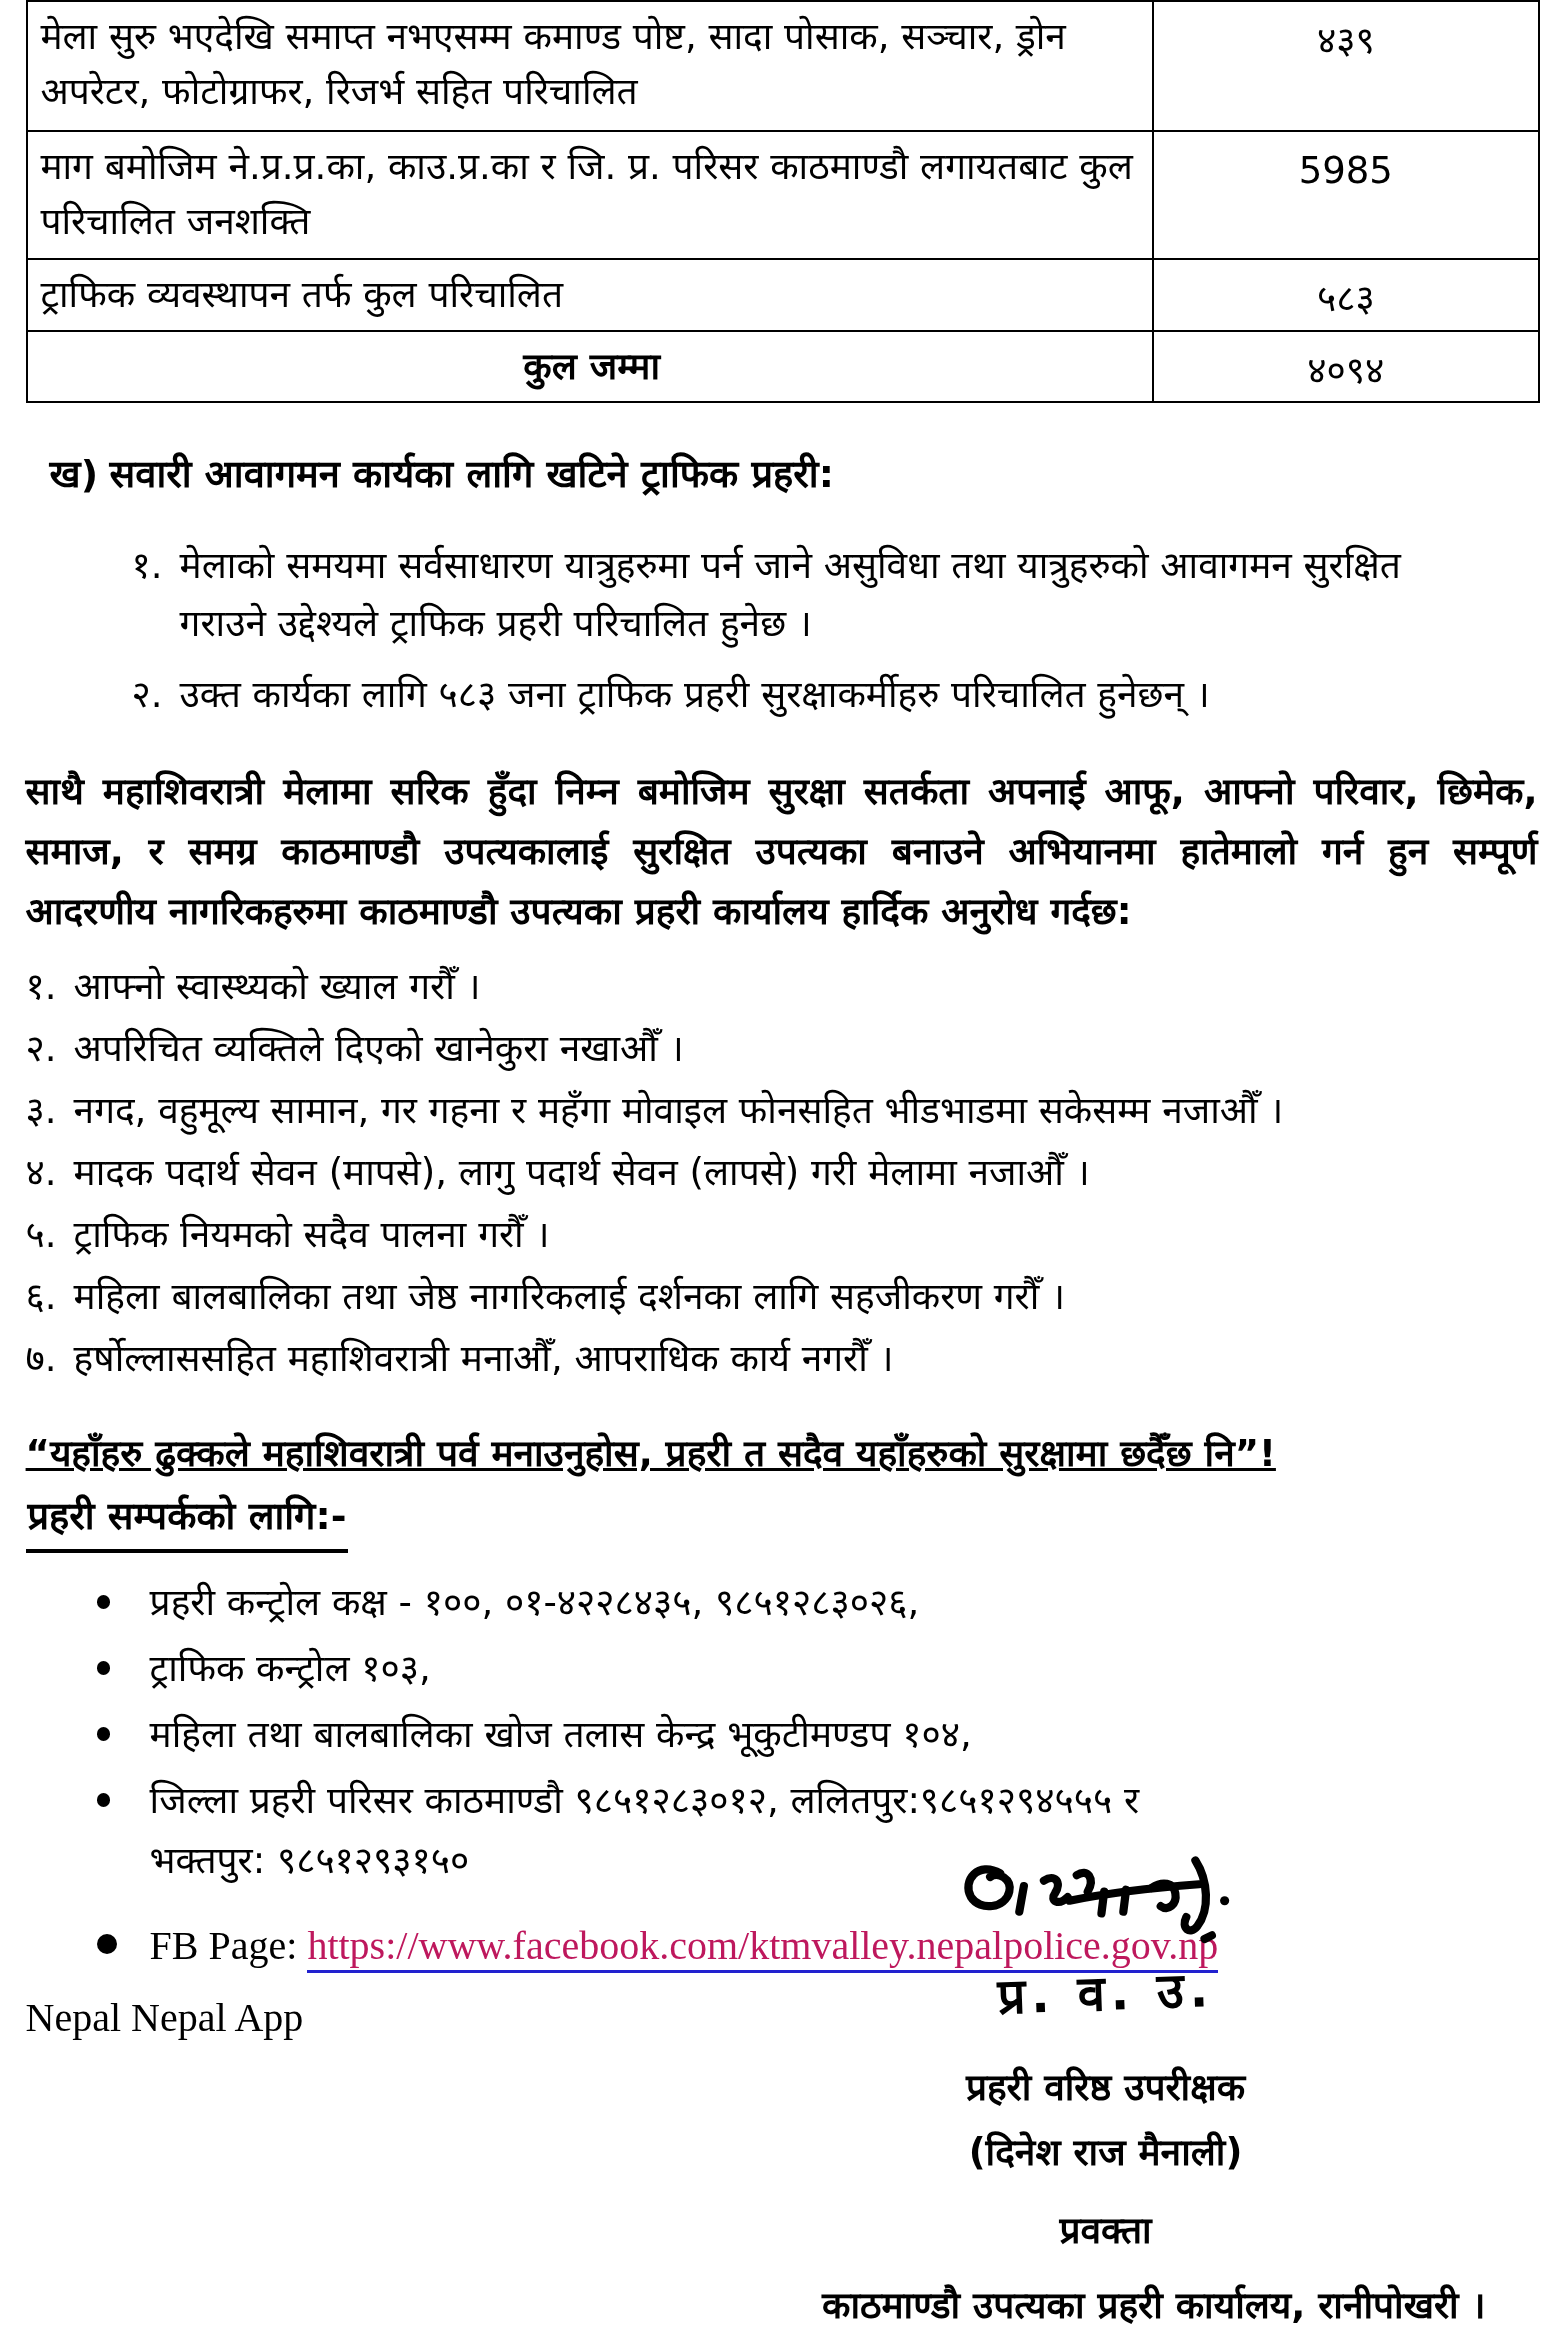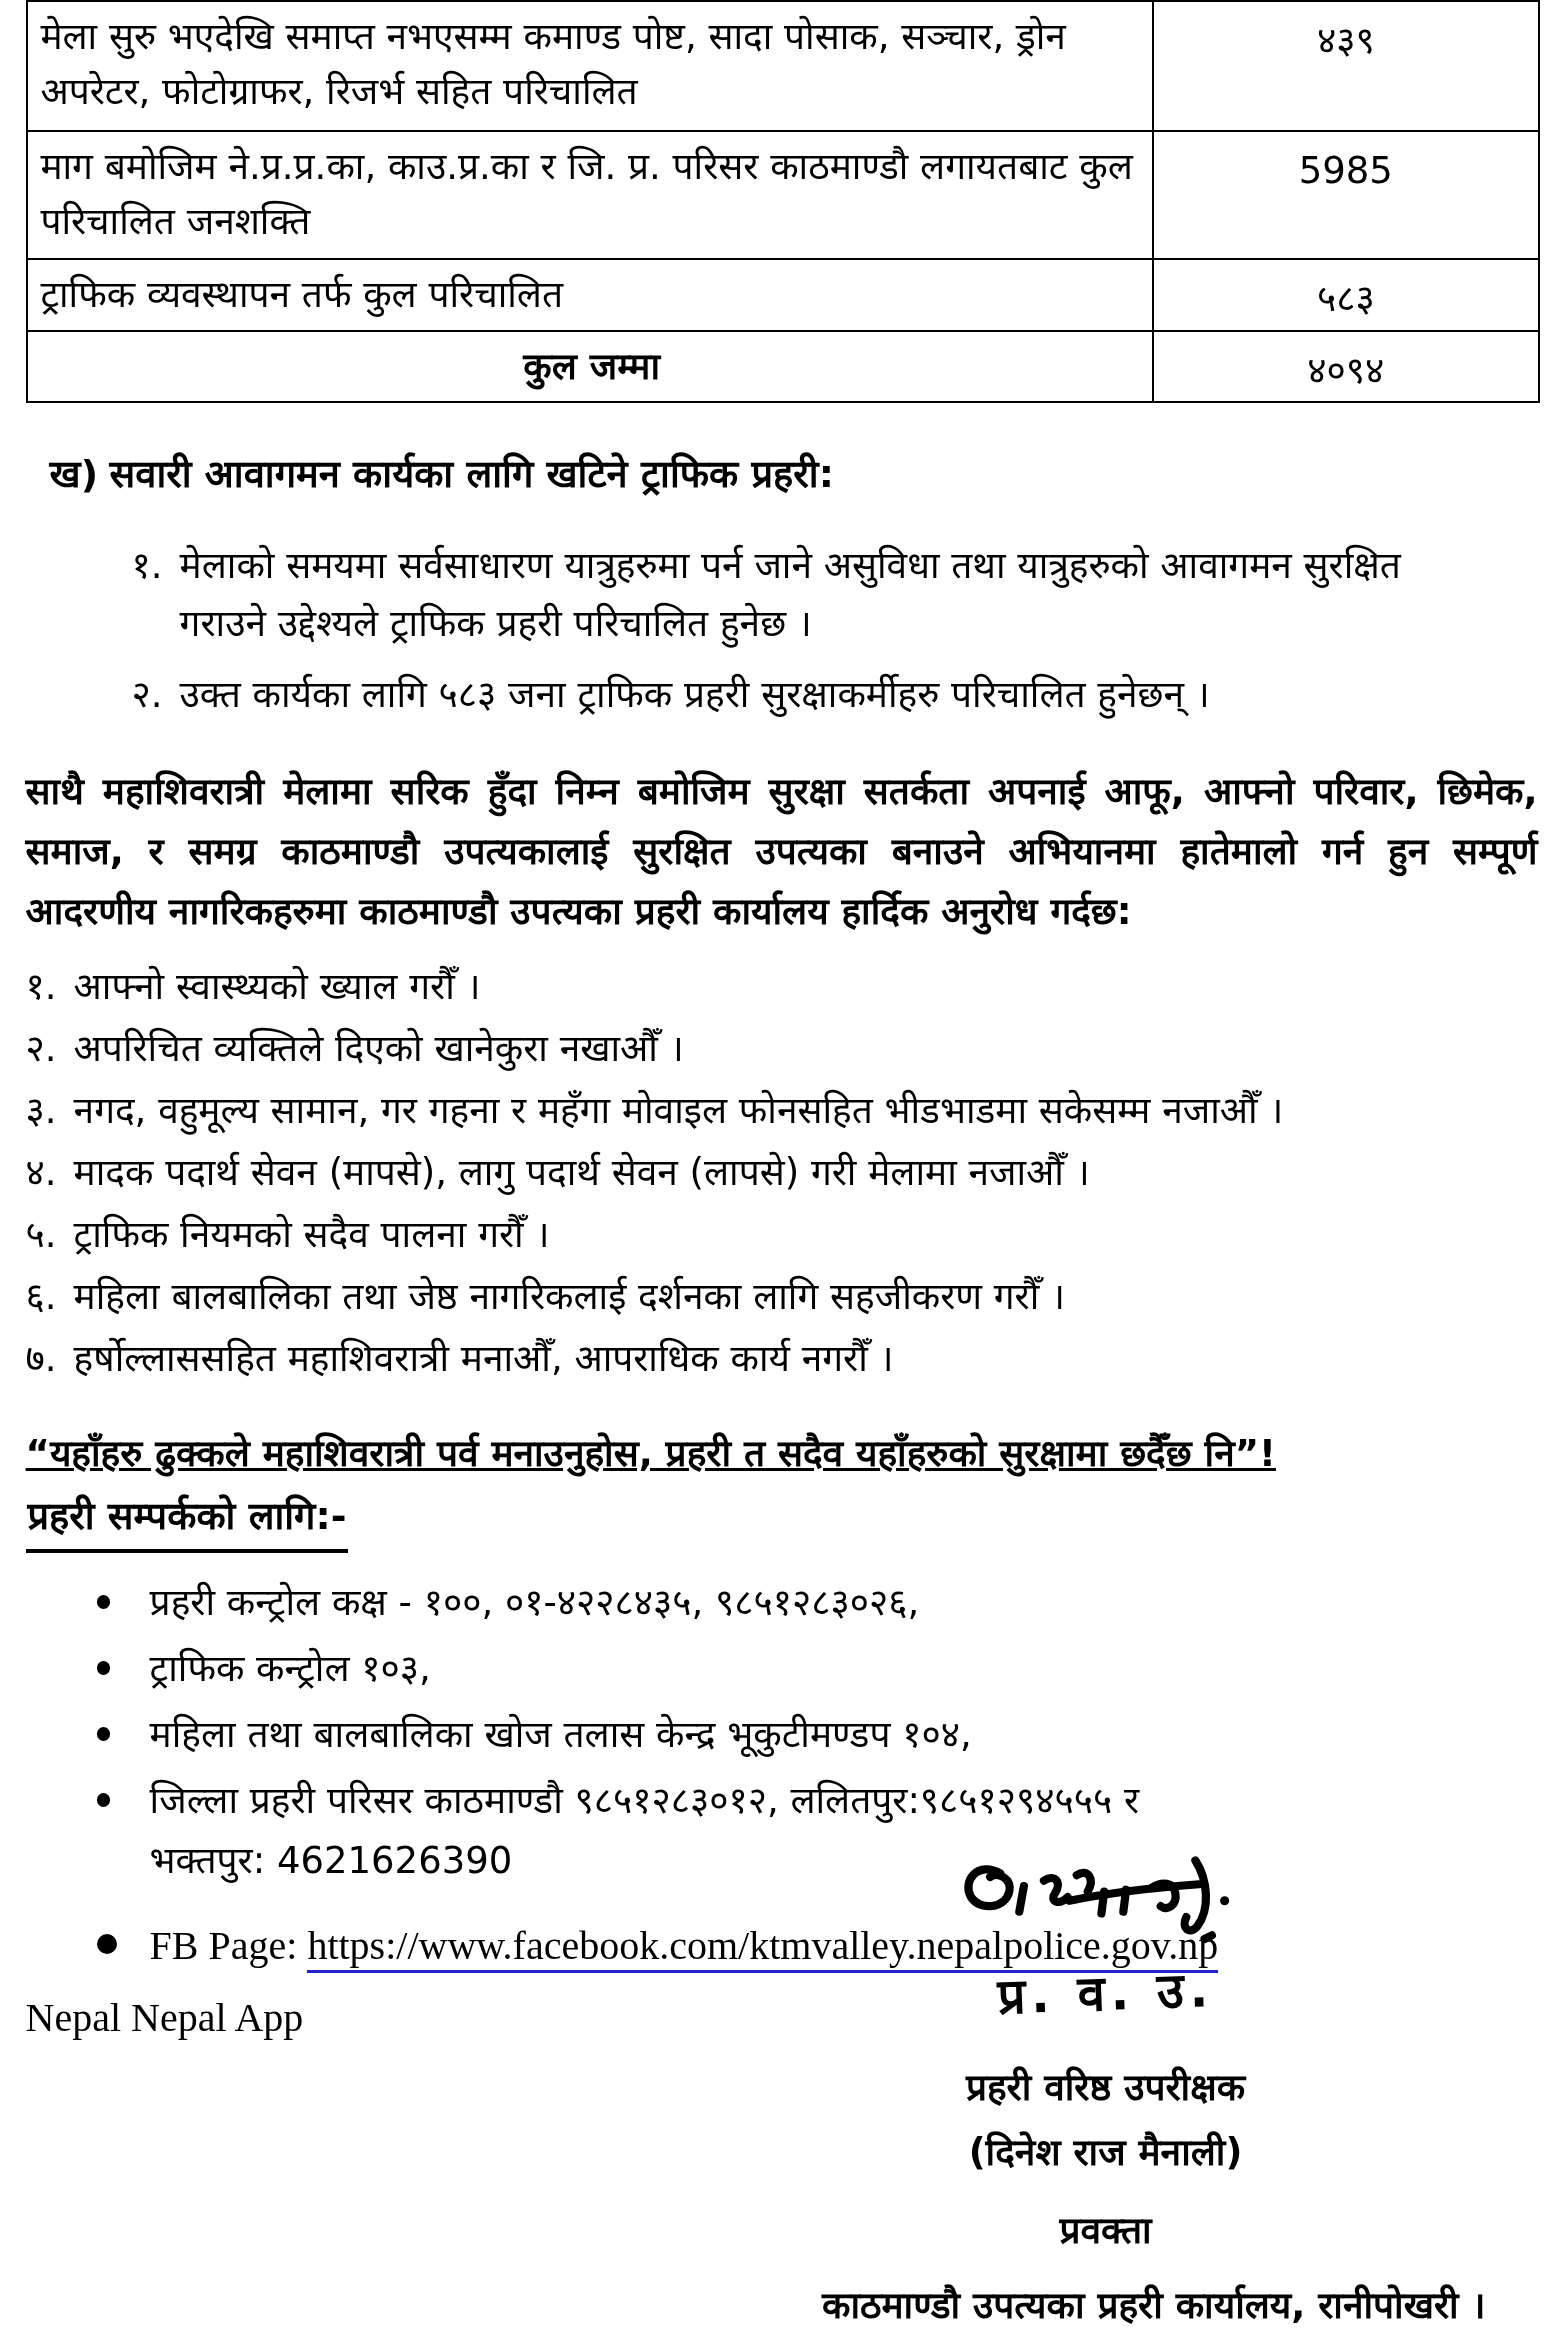--- a/index.html
+++ b/index.html
@@ -61,21 +61,21 @@
   .contacts { margin-top:29px; }
   .c-item { display:flex; margin-bottom:24px; font-size:37px; line-height:42px; }
   .c-dot { flex:0 0 53px; margin-left:71px; position:relative; }
   .c-dot::after { content:""; position:absolute; left:0; top:12.8px; width:13.7px; height:13.7px; border-radius:50%; background:#000; }
   .c-text .l2 { margin-top:18.3px; }
 
   .fb-item { display:flex; margin-top:40px; font-size:40px; line-height:48px;
              font-family:"Liberation Serif","DejaVu Serif",serif; }
   .fb-dot { flex:0 0 53px; margin-left:71px; position:relative; }
   .fb-dot::after { content:""; position:absolute; left:0; top:12px; width:20px; height:20px; border-radius:50%; background:#000; }
-  .fb-link { color:#000000; text-decoration:none; border-bottom:3.7px solid #2121cf; padding-bottom:2px; }
+  .fb-link { color:#be185d; text-decoration:none; border-bottom:3.7px solid #2121cf; padding-bottom:2px; }
   .npa { margin-top:24px; font-size:40px; font-family:"Liberation Serif","DejaVu Serif",serif; }
 
   
   .sig-area { position:absolute; left:822px; top:1853px; width:567px; text-align:center; }
   .sig-svg { display:block; margin:0 auto; }
   .sig-pvu {
     font-weight:bold; font-size:49px; letter-spacing:5.5px;
     transform:rotate(-2deg); margin-top:-5.5px;
   }
   .sig-title { margin-top:36px; font-weight:bold; font-size:37px; }
@@ -174,21 +174,21 @@
         <span class="c-text">ट्राफिक कन्ट्रोल १०३,</span>
       </div>
       <div class="c-item">
         <span class="c-dot"></span>
         <span class="c-text">महिला तथा बालबालिका खोज तलास केन्द्र भूकुटीमण्डप १०४,</span>
       </div>
       <div class="c-item">
         <span class="c-dot"></span>
         <span class="c-text">
           <span class="l1" style="display:block;">जिल्ला प्रहरी परिसर काठमाण्डौ ९८५१२८३०१२, ललितपुर:९८५१२९४५५५ र</span>
-          <span class="l2" style="display:block;">भक्तपुर: 4621626390</span>
+          <span class="l2" style="display:block;">भक्तपुर: ९८५१२९३१५०</span>
         </span>
       </div>
     </div>
 
     <div class="fb-item">
       <span class="fb-dot"></span>
       <span>
         <span>FB Page: </span><a class="fb-link" href="#">https://www.facebook.com/ktmvalley.nepalpolice.gov.np</a>
       </span>
     </div>

